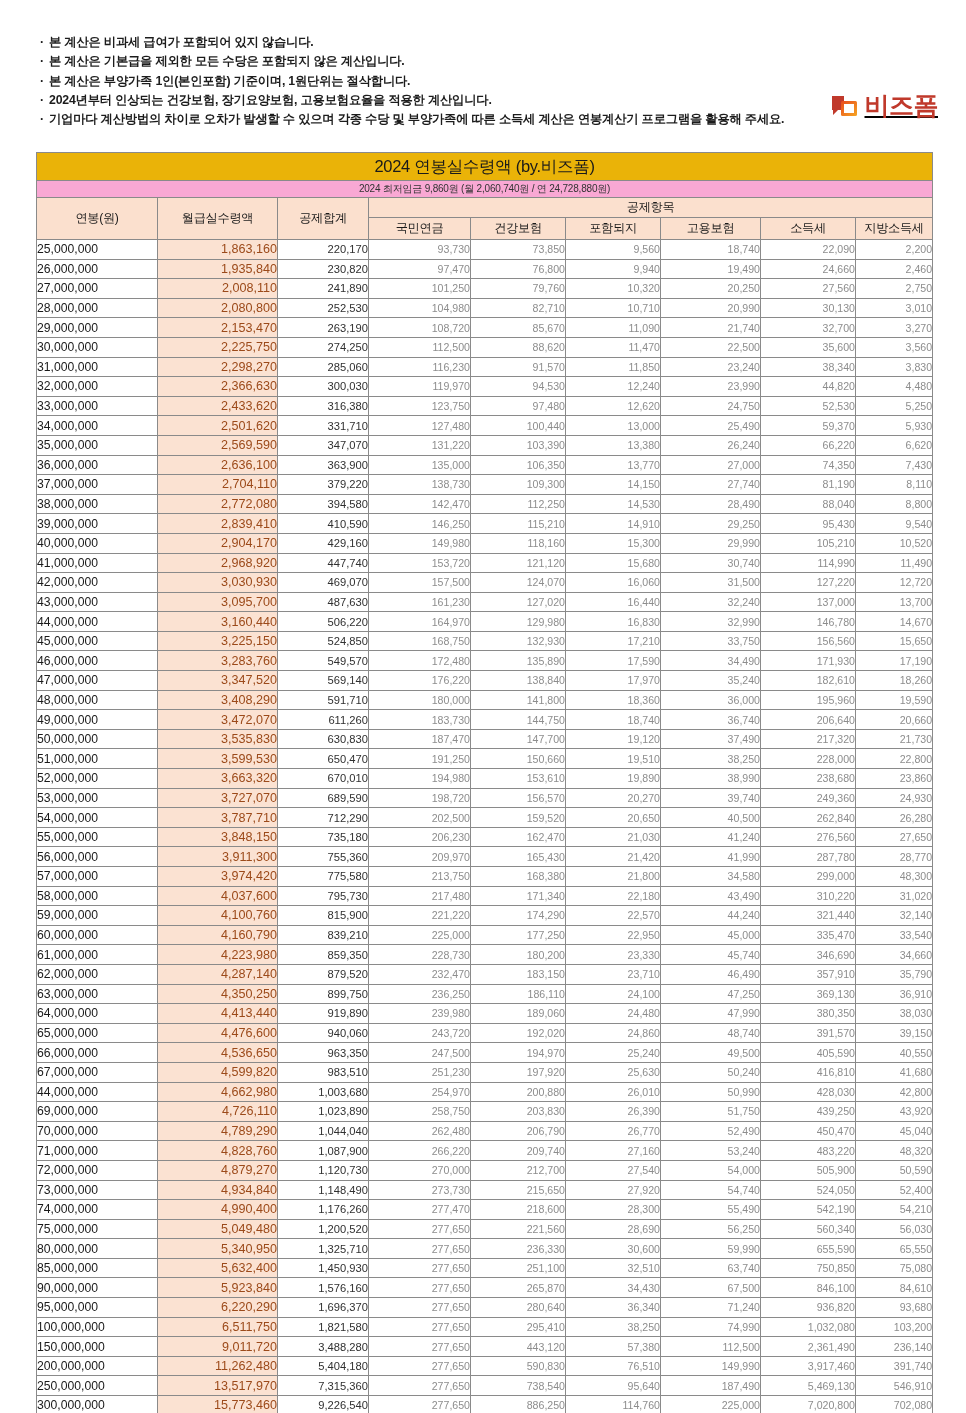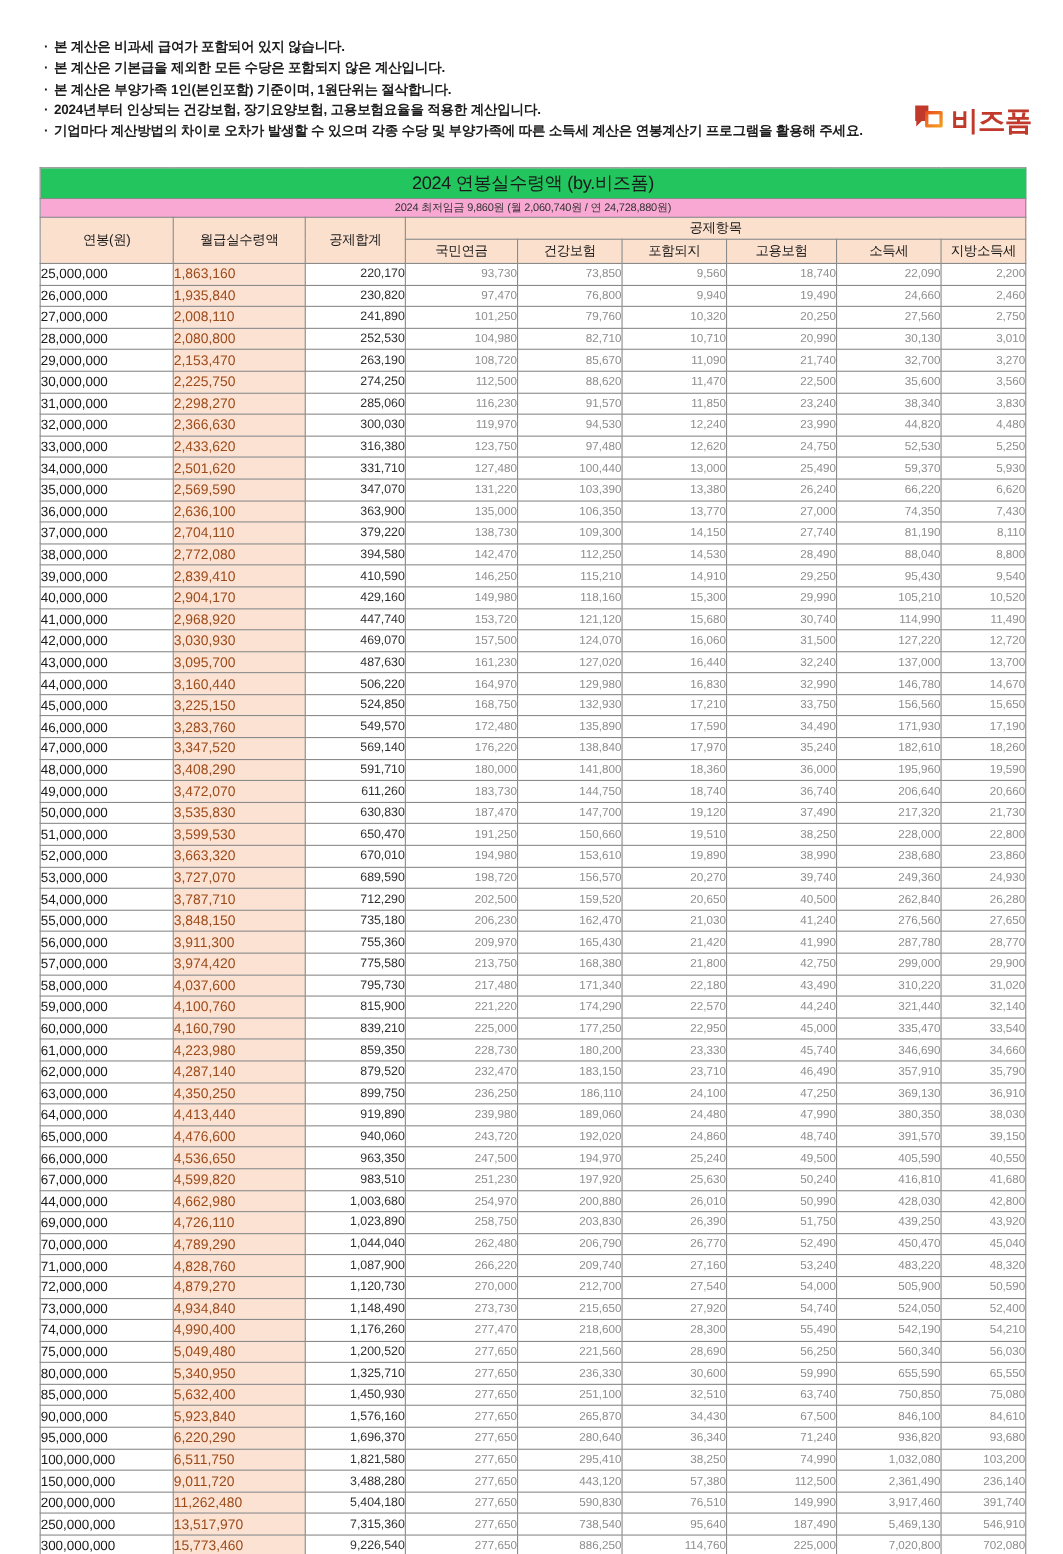--- a/index.html
+++ b/index.html
@@ -36,22 +36,23 @@
     display: inline-block;
     width: 9px;
     color: #1c1c1c;
   }
 
   
   .logo {
     position: absolute;
     right: 28px; top: 93px;
     display: flex;
-    align-items: flex-end;
+    align-items: flex-start;
     gap: 5px;
+    text-decoration: underline;
   }
   .logo-mark {
     position: relative;
     width: 30px; height: 30px;
     flex: none;
   }
   .logo-text {
     font-size: 25px;
     font-weight: bold;
     color: #c0392b;
@@ -72,21 +73,21 @@
     border: 1.4px solid #6e6e6e;
   }
   table.sal td, table.sal th {
     border: 1px solid #8a8a8a;
     padding: 0;
     height: 19.6px;
     font-weight: normal;
   }
 
   .title-cell {
-    background: #22c55e;
+    background: #eab308;
     text-align: center;
     font-size: 16.5px;
     font-weight: bold;
     color: #1a1a1a;
     height: 28px !important;
     letter-spacing: -0.3px;
   }
   .sub-cell {
     background: #f9a8d4;
     text-align: center;
@@ -109,20 +110,21 @@
 
   td.c-annual {
     text-align: left;
     padding-right: 12px;
     font-size: 12.2px;
     font-weight: bold;
     color: #1a1a1a;
     background: #ffffff;
   }
   td.c-net {
+    text-align: right;
     padding-right: 12px;
     font-size: 12.6px;
     font-weight: bold;
     color: #9c4a1a;
     background: #fbe2d2;
   }
   td.c-total {
     text-align: right;
     padding-right: 9px;
     font-size: 11.2px;
@@ -555,23 +557,23 @@
             <td class="c-item">287,780</td>
             <td class="c-item">28,770</td>
           </tr>
           <tr>
             <td class="c-annual">57,000,000</td>
             <td class="c-net">3,974,420</td>
             <td class="c-total">775,580</td>
             <td class="c-item">213,750</td>
             <td class="c-item">168,380</td>
             <td class="c-item">21,800</td>
-            <td class="c-item">42,750</td>
+            <td class="c-item">34,580</td>
             <td class="c-item">299,000</td>
-            <td class="c-item">29,900</td>
+            <td class="c-item">48,300</td>
           </tr>
           <tr>
             <td class="c-annual">58,000,000</td>
             <td class="c-net">4,037,600</td>
             <td class="c-total">795,730</td>
             <td class="c-item">217,480</td>
             <td class="c-item">171,340</td>
             <td class="c-item">22,180</td>
             <td class="c-item">43,490</td>
             <td class="c-item">310,220</td>

